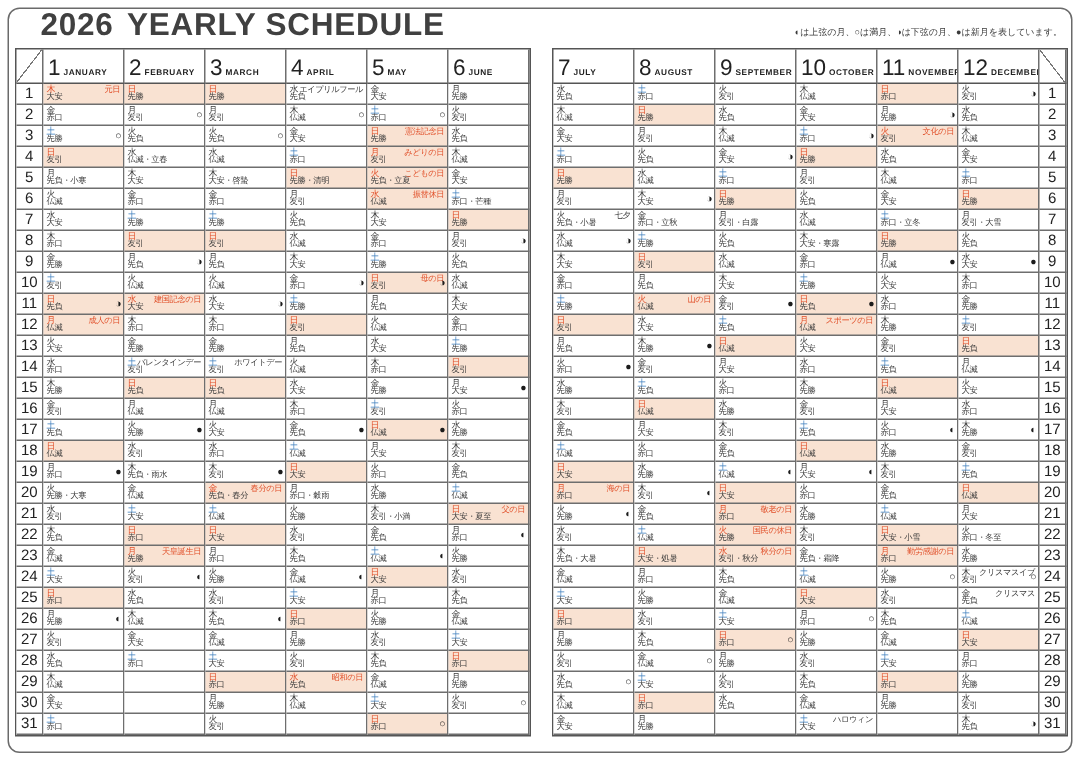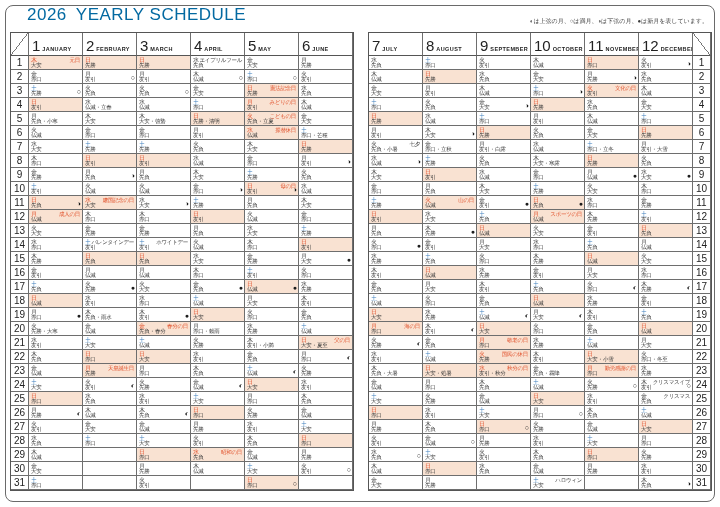--- a/index.html
+++ b/index.html
@@ -1,19 +1,19 @@
 <!DOCTYPE html>
 <html><head>
 <meta charset="utf-8">
 <style>
   html,body{margin:0;padding:0;background:#fff;}
   .page{position:relative;width:720px;height:507px;background:#ffffff;overflow:hidden;
         font-family:"Liberation Sans","DejaVu Sans",sans-serif;}
   .frame{position:absolute;inset:5px;border:1.5px solid #6a6a6a;border-radius:8px;pointer-events:none;}
-  .title{position:absolute;left:27px;top:5px;font-size:17px;font-weight:normal;color:#0369a1;letter-spacing:.5px;white-space:nowrap;}
+  .title{position:absolute;left:27px;top:5px;font-size:21px;font-weight:bold;color:#404040;letter-spacing:.5px;white-space:nowrap;}
   .title .yr{margin-right:9px;}
   .note{position:absolute;right:12px;top:17px;font-size:6px;color:#3a3a3a;letter-spacing:0;}
   .cal{position:absolute;top:32px;display:flex;border:1px solid #555;box-sizing:content-box;background:#fff;}
   #left-page{left:10px;}
   #right-page{left:368px;}
   .col{width:54px;box-sizing:border-box;}
   .daycol{width:18px;box-sizing:border-box;}
   .mhead{height:23px;box-sizing:border-box;border-right:.5px solid #6e6e6e;border-bottom:.5px solid #555;
          display:flex;align-items:baseline;padding:4px 0 0 3px;color:#222;overflow:hidden;}
   .mnum{font-size:15px;line-height:17px;font-weight:500;}

